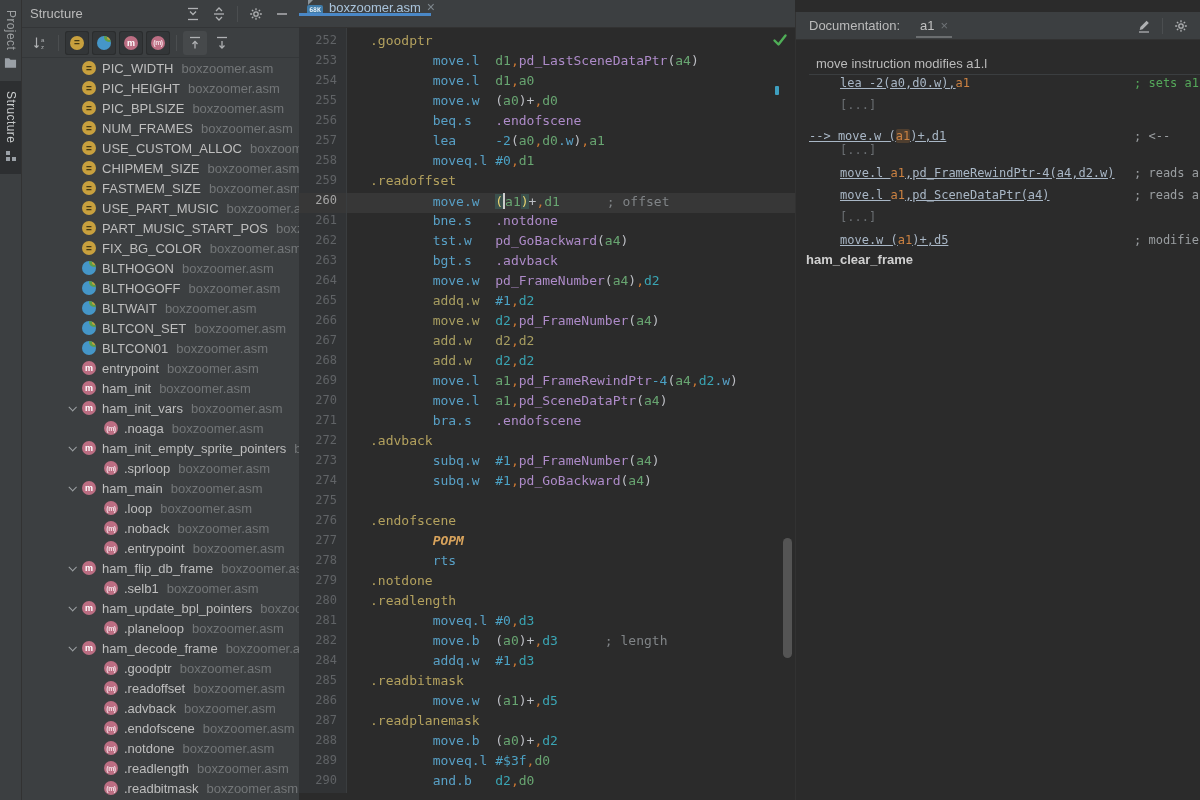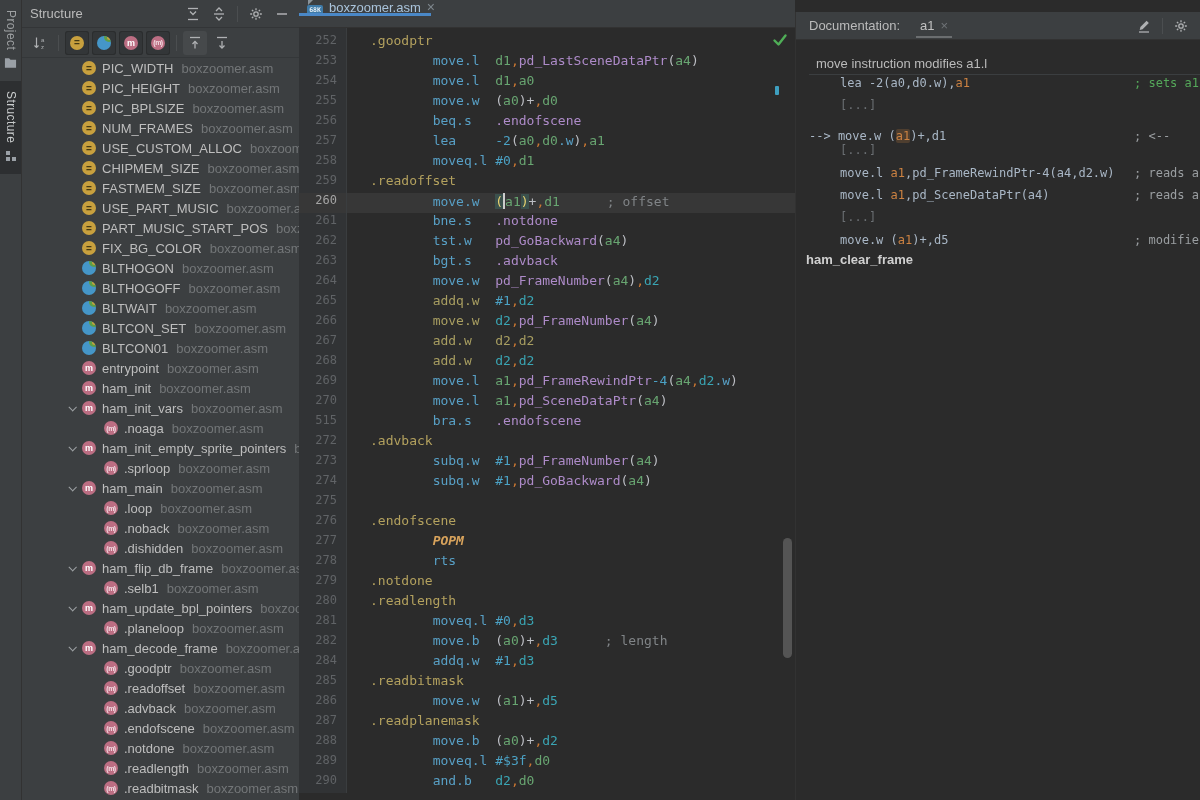--- a/index.html
+++ b/index.html
@@ -115,21 +115,21 @@
   #doc-tab { position:relative; display:flex; align-items:center; gap:6px; margin-left:16px;
     height:28px; padding:0 4px; cursor:pointer; }
   #doc-tab::after { content:""; position:absolute; left:0; right:0; bottom:2px; height:2px; background:#6b6e70; }
   #doc-tab-label { color:#c0c0c0; font-size:13px; }
   #doc-tab-close { color:#6f7377; font-size:13px; }
 
   #doc-heading { position:absolute; left:20px; top:44px; color:#bbbbbb; font-size:13px; }
   #doc-rule { position:absolute; left:13px; right:0; top:62px; border-bottom:1px solid #3b3e40; }
   .dline { position:absolute; height:22px; line-height:22px; white-space:pre;
     font:12px "DejaVu Sans Mono",monospace; color:var(--doc_code); }
-  .d-p { color:var(--doc_code); }
+  .d-p { color:var(--doc_code);text-decoration:underline; }
   .d-hl { color:var(--doc_hl); }
   .d-hlb { color:var(--doc_hl); background:rgba(204,130,66,.22); border-radius:2px; }
   .d-dim { color:#6b6f73; }
   .dcomment { position:absolute; left:325px; color:#9a9ea1; }
   .dcomment.grn { color:var(--doc_green); }
   #doc-footer { position:absolute; left:10px; top:240px; color:#d0d0d0; font-size:13px; font-weight:bold; }
 </style>
 </head>
 <body>
 
@@ -395,21 +395,21 @@
           <span class="sp" style="width: 62px;"></span>
           <span class="chevbox"></span>
           <span class="tico tico-local">(m)</span>
           <span class="tname">.noback</span>
           <span class="tloc">boxzoomer.asm</span>
         </div>
         <div class="trow">
           <span class="sp" style="width: 62px;"></span>
           <span class="chevbox"></span>
           <span class="tico tico-local">(m)</span>
-          <span class="tname">.dishidden</span>
+          <span class="tname">.entrypoint</span>
           <span class="tloc">boxzoomer.asm</span>
         </div>
         <div class="trow">
           <span class="sp" style="width: 40px;"></span>
           <span class="chevbox">
             <span class="chev"></span>
           </span>
           <span class="tico tico-label">m</span>
           <span class="tname">ham_flip_db_frame</span>
           <span class="tloc">boxzoomer.asm</span>
@@ -589,21 +589,21 @@
         </div>
         <div class="cl">
           <span class="gut">269</span>
           <span class="src"><span class="t-pl">        </span><span class="t-in">move.l</span><span class="t-pl">  </span><span class="t-rg">a1</span><span class="t-cm">,</span><span class="t-sy">pd_FrameRewindPtr</span><span class="t-nu">-4</span><span class="t-pn">(</span><span class="t-rg">a4</span><span class="t-cm">,</span><span class="t-rc">d2</span><span class="t-sz">.w</span><span class="t-pn">)</span></span>
         </div>
         <div class="cl">
           <span class="gut">270</span>
           <span class="src"><span class="t-pl">        </span><span class="t-in">move.l</span><span class="t-pl">  </span><span class="t-rg">a1</span><span class="t-cm">,</span><span class="t-sy">pd_SceneDataPtr</span><span class="t-pn">(</span><span class="t-rg">a4</span><span class="t-pn">)</span></span>
         </div>
         <div class="cl">
-          <span class="gut">515</span>
+          <span class="gut">271</span>
           <span class="src"><span class="t-pl">        </span><span class="t-in">bra.s</span><span class="t-pl">   </span><span class="t-rf">.endofscene</span></span>
         </div>
         <div class="cl">
           <span class="gut">272</span>
           <span class="src"><span class="t-lb">.advback</span></span>
         </div>
         <div class="cl">
           <span class="gut">273</span>
           <span class="src"><span class="t-pl">        </span><span class="t-in">subq.w</span><span class="t-pl">  </span><span class="t-nu">#1</span><span class="t-cm">,</span><span class="t-sy">pd_FrameNumber</span><span class="t-pn">(</span><span class="t-rg">a4</span><span class="t-pn">)</span></span>
         </div>

